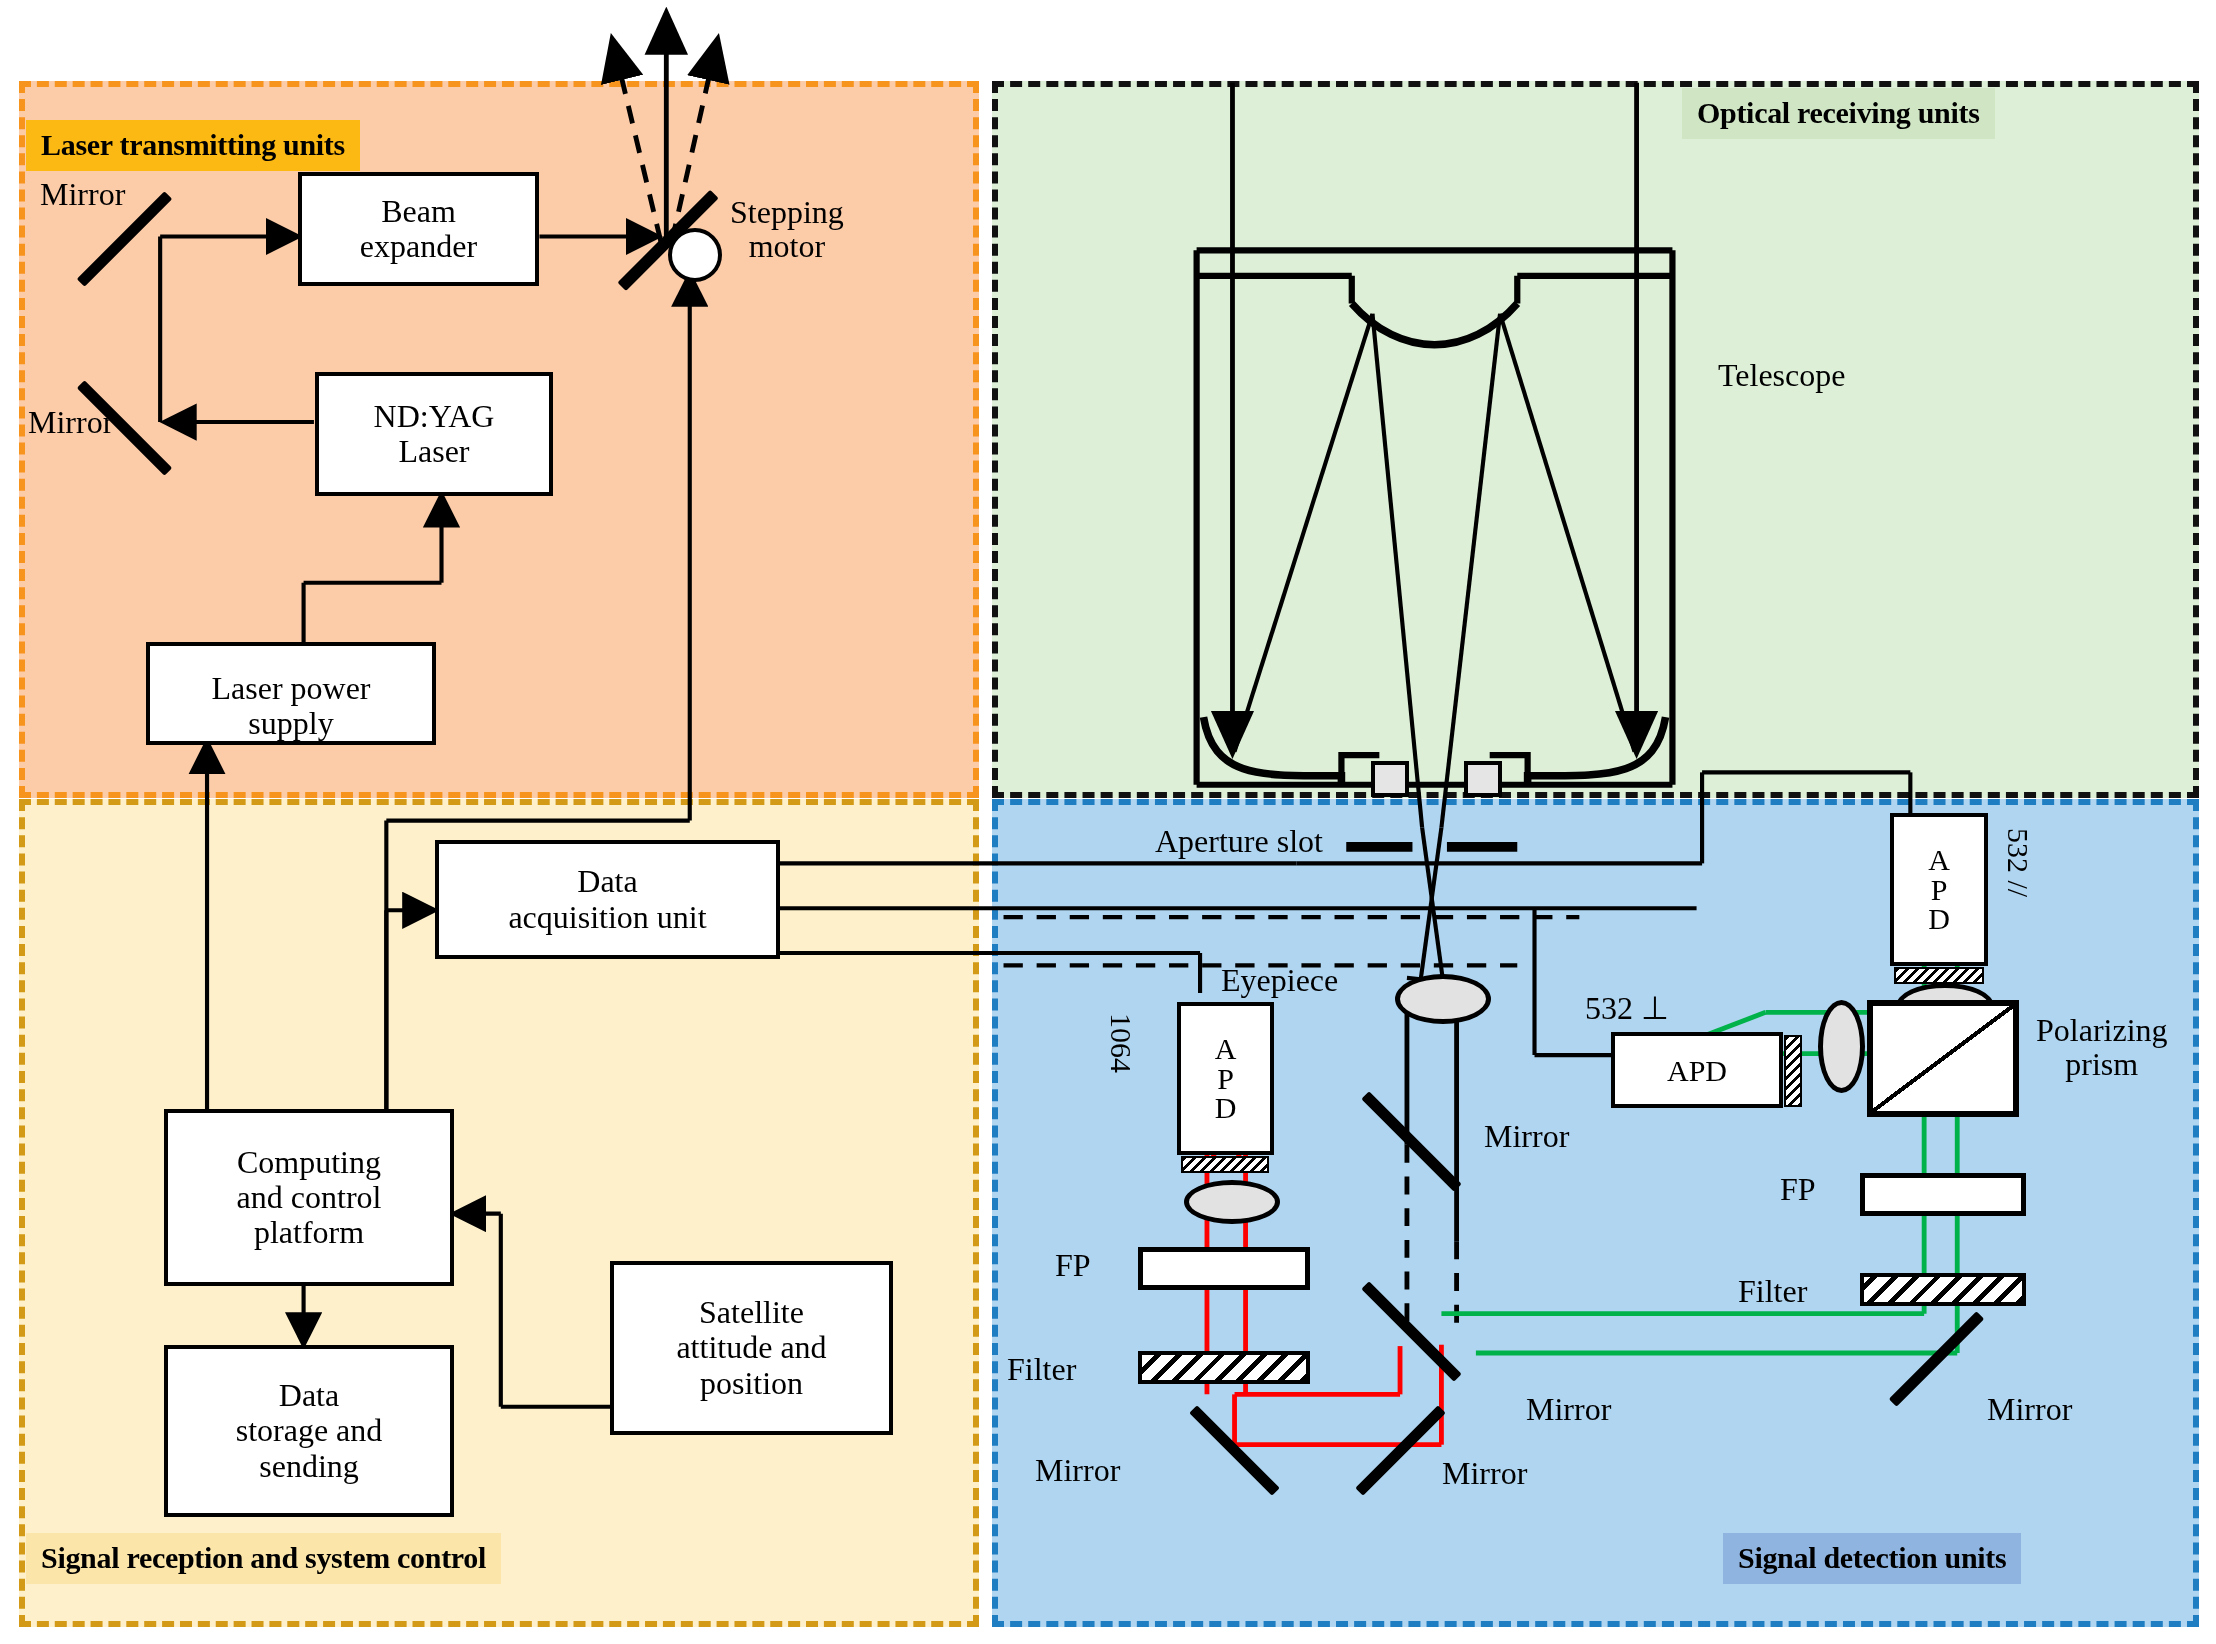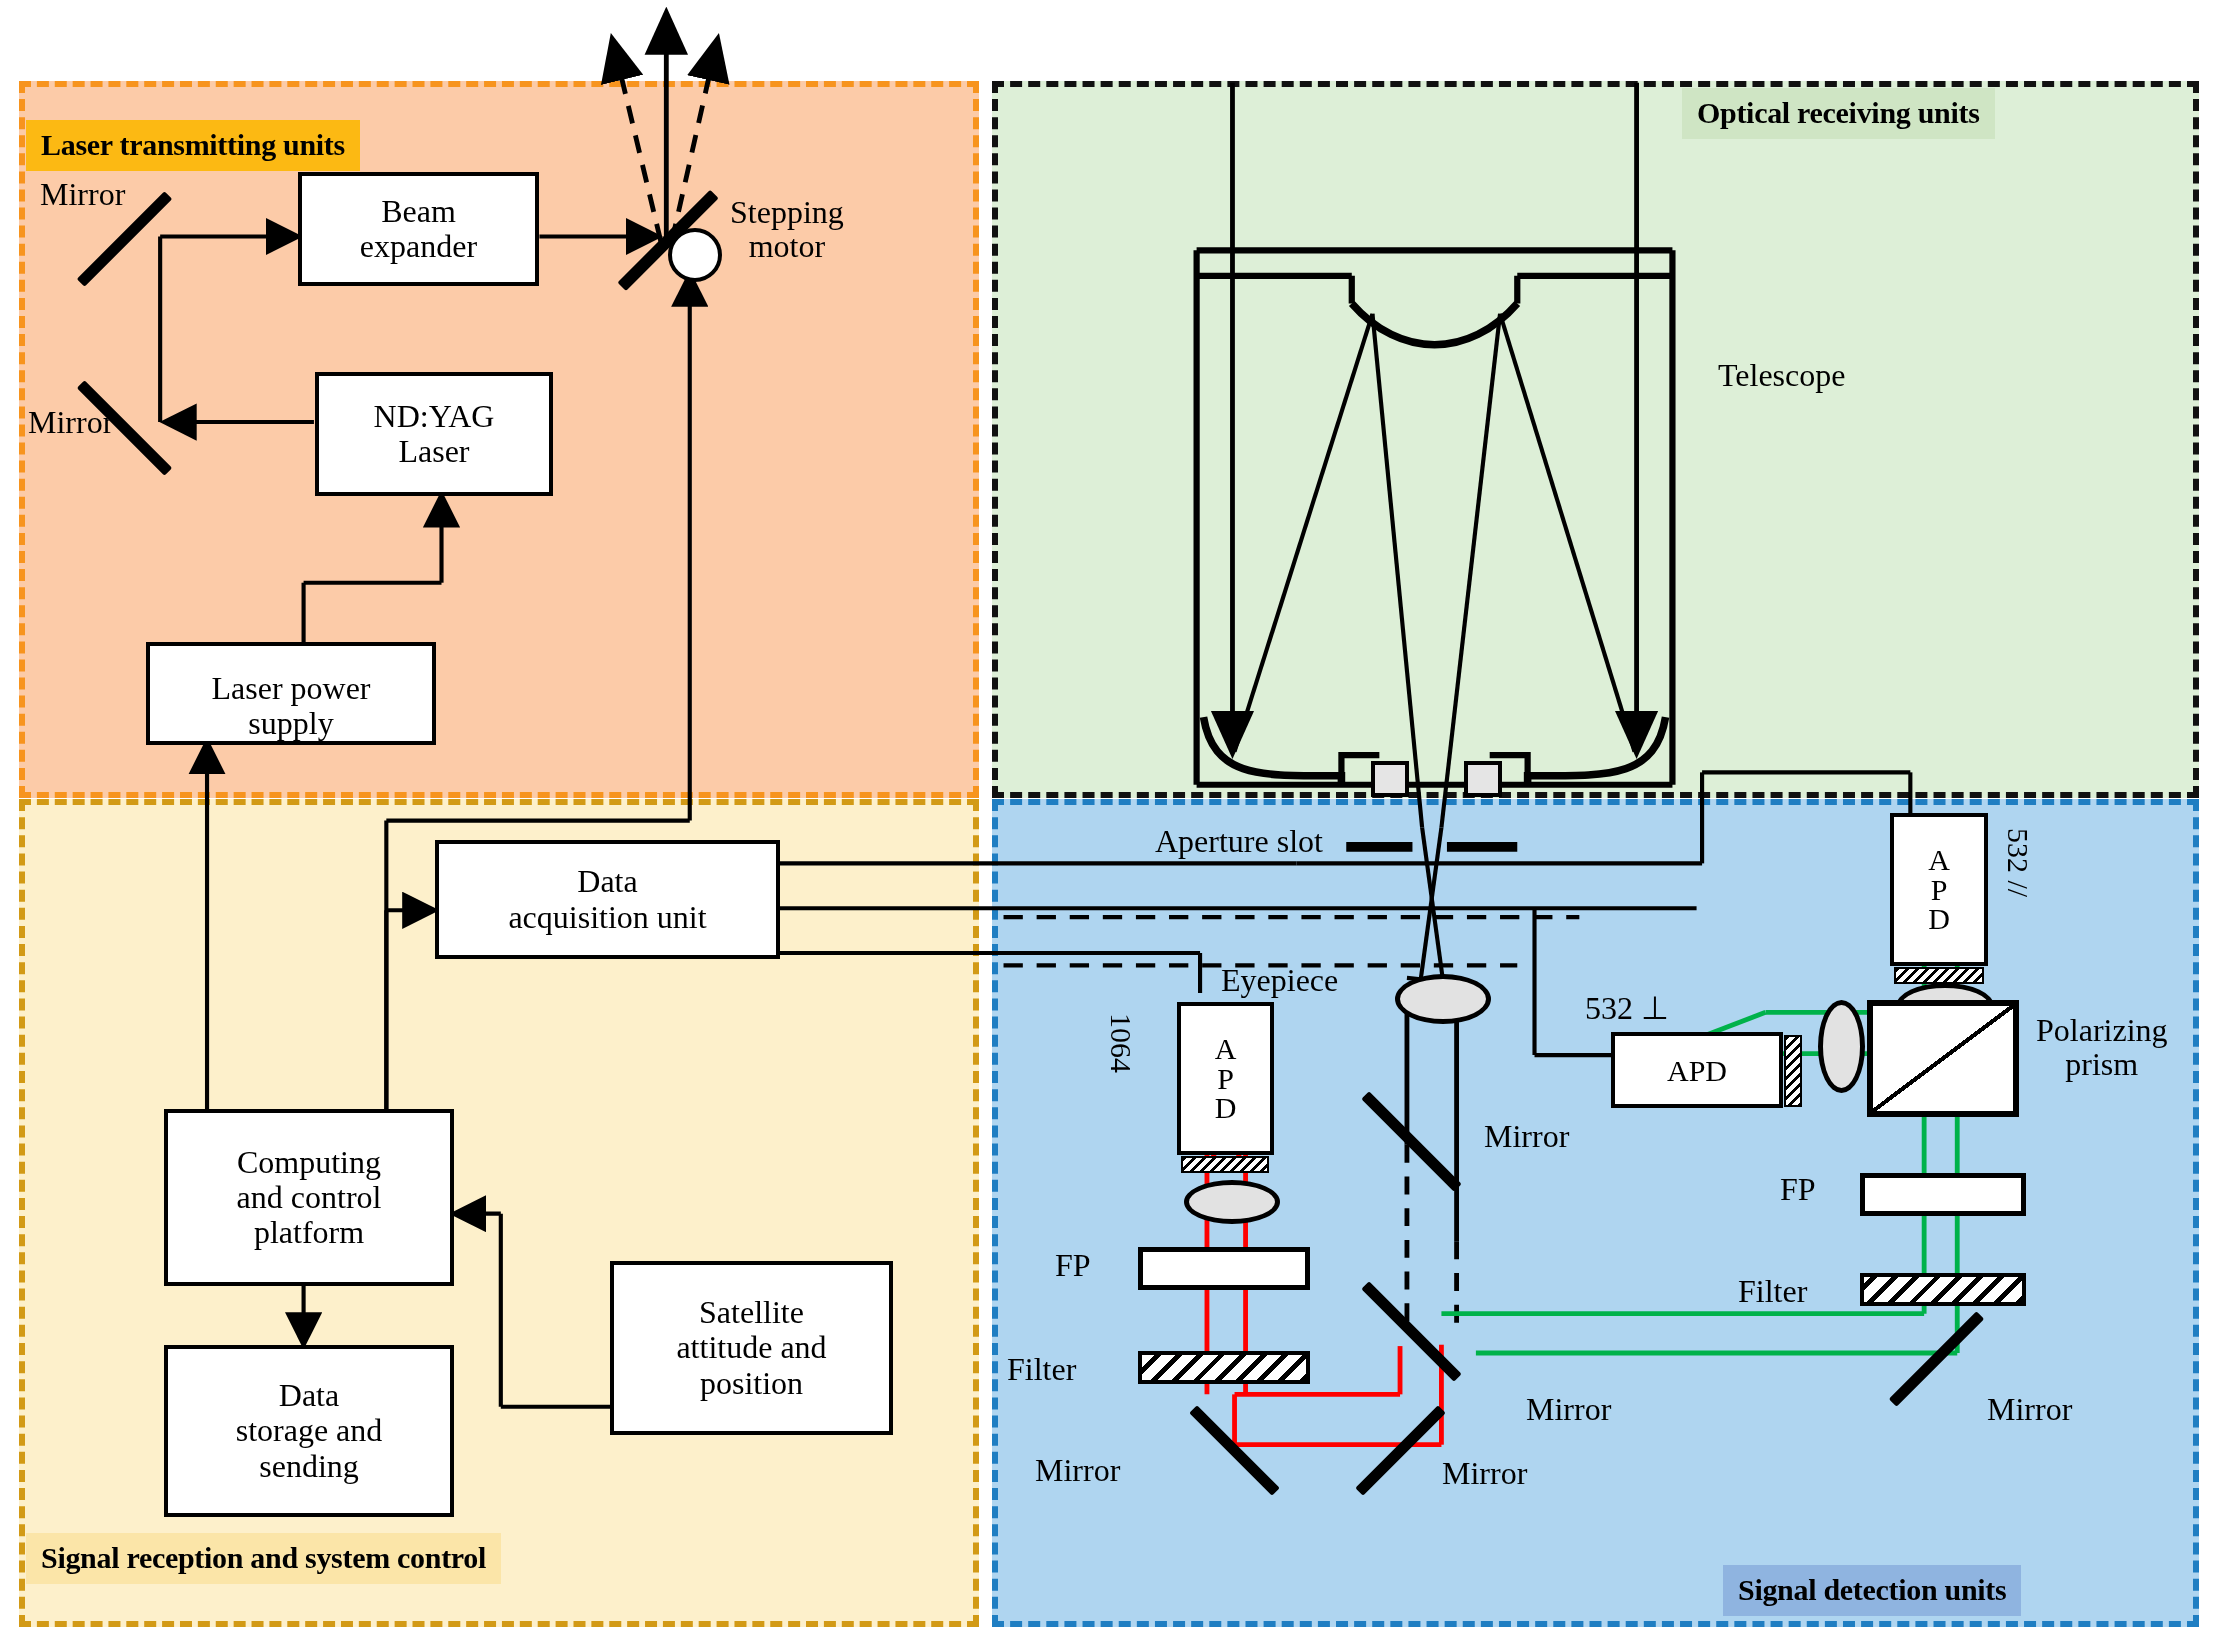--- a/index.html
+++ b/index.html
@@ -12,21 +12,21 @@
   #panel-optical{left:992px;top:81px;  width:1207px; height:717px; background:#DDEFD7; border:6.2px dashed #111111;}
   #panel-signal-ctl{left:19.3px; top:799px; width:960px; height:828px; background:#FDF0CB; border:6.2px dashed #D29A16;}
   #panel-detect{left:992px;top:799px; width:1207px; height:828px; background:#AFD5F0; border:6.2px dashed #1F7EC2;}
 
   .badge{position:absolute;font-weight:bold;font-size:30px;color:#000;
          padding:8.3px 15px;white-space:nowrap;letter-spacing:-0.3px;
          font-family:"Liberation Serif", serif;}
   #badge-laser{left:26px;  top:88px;  background:#FCB913;margin-top:32px;}
   #badge-optical{left:1682px;top:88px;background:#CFE5C4;}
   #badge-ctl{left:26px;  top:1533px; background:#FBE5A8;}
-  #badge-detect{left:1723px;top:1565px;background:#8FB4E0;}
+  #badge-detect{left:1723px;top:1533px;background:#8FB4E0;}
 
   
   .box{position:absolute;box-sizing:border-box;background:#fff;border:4.8px solid #000;
        display:flex;align-items:center;justify-content:center;text-align:center;
        font-size:32px;line-height:1.1;color:#000;font-family:"Liberation Serif", serif;}
   .lbl{position:absolute;font-size:32px;color:#000;white-space:nowrap;
        font-family:"Liberation Serif", serif;line-height:1.05;}
   .lbl.ctr{text-align:center;}
 
   .vert-lbl{position:absolute;font-size:30px;color:#000;white-space:nowrap;

